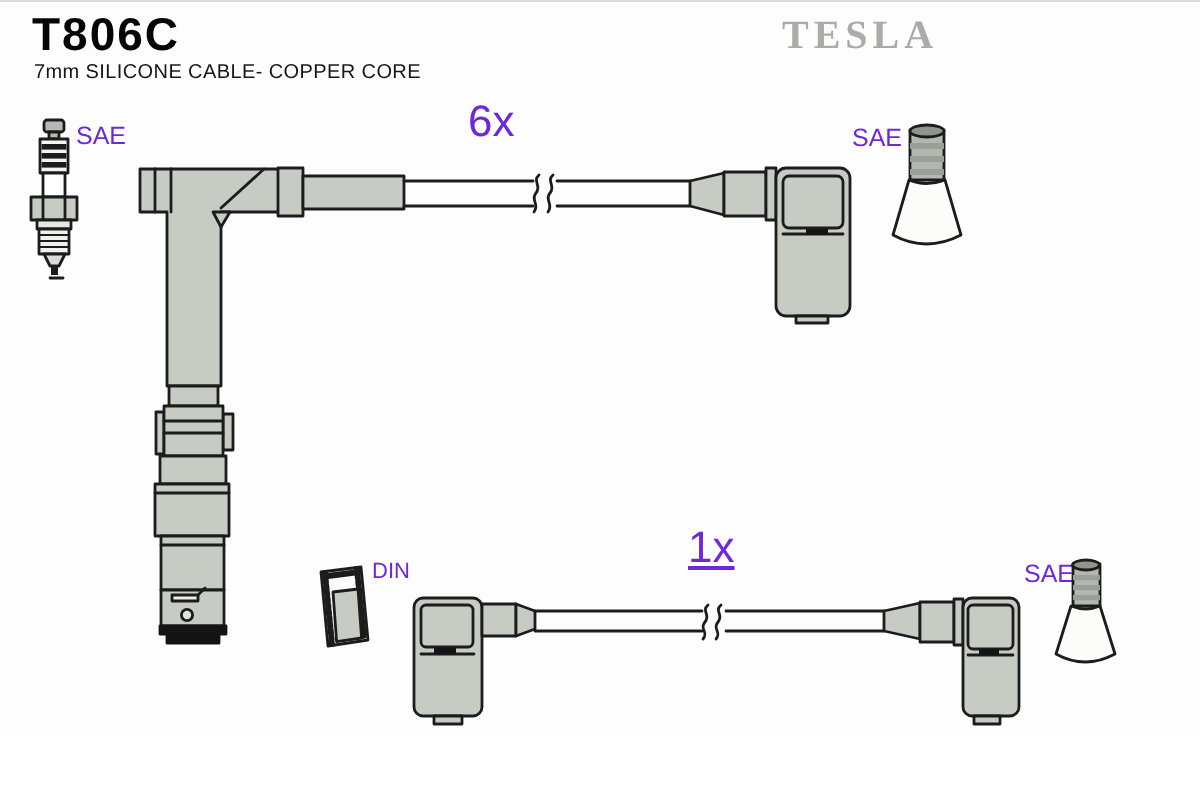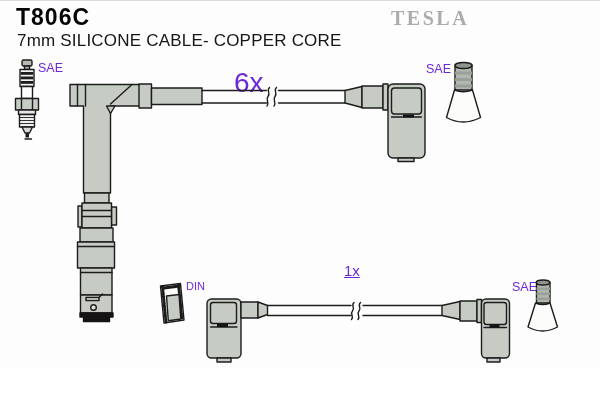--- a/index.html
+++ b/index.html
@@ -9,29 +9,29 @@
     background:#fdfdfd;
     font-family:"Liberation Sans", sans-serif;
     overflow:hidden;
   }
   .topline{
     position:absolute;left:0;top:0;width:600px;height:1px;
     background:#c9c9c9;opacity:.65;
   }
   .lbl{position:absolute;white-space:nowrap;color:#6d28d9;line-height:1;}
   .part-number{left:16px;top:6px;font-size:23px;font-weight:700;letter-spacing:1px;color:#050505;}
-  .subtitle{left:17px;top:32px;font-size:17px;letter-spacing:.2px;color:#161616;}
+  .subtitle{left:17px;top:32px;font-size:10px;letter-spacing:.2px;color:#161616;}
   .brand{left:391px;top:8px;font-size:20px;font-weight:700;letter-spacing:2.5px;
          color:#a9ada9;font-family:Liberation Serif, serif;}
   .sae-1{left:38px;top:62px;font-size:12.5px;}
   .sae-2{left:426px;top:63px;font-size:12.5px;}
   .sae-3{left:512px;top:281px;font-size:12.5px;}
   .din-l{left:186px;top:281px;font-size:11px;}
-  .qty-6{left:234px;top:50px;font-size:28px;margin-top:19px;}
-  .qty-1{left:344px;top:263px;font-size:15px;text-decoration:underline;}
+  .qty-6{left:234px;top:50px;font-size:22px;}
+  .qty-1{left:344px;top:263px;font-size:22px;text-decoration:underline;}
   svg{position:absolute;left:0;top:0;}
 </style>
 </head>
 <body>
 
 <div class="page">
   <div class="topline"></div>
 
   <span class="lbl part-number">T806C</span>
   <span class="lbl subtitle">7mm SILICONE CABLE- COPPER CORE</span>

